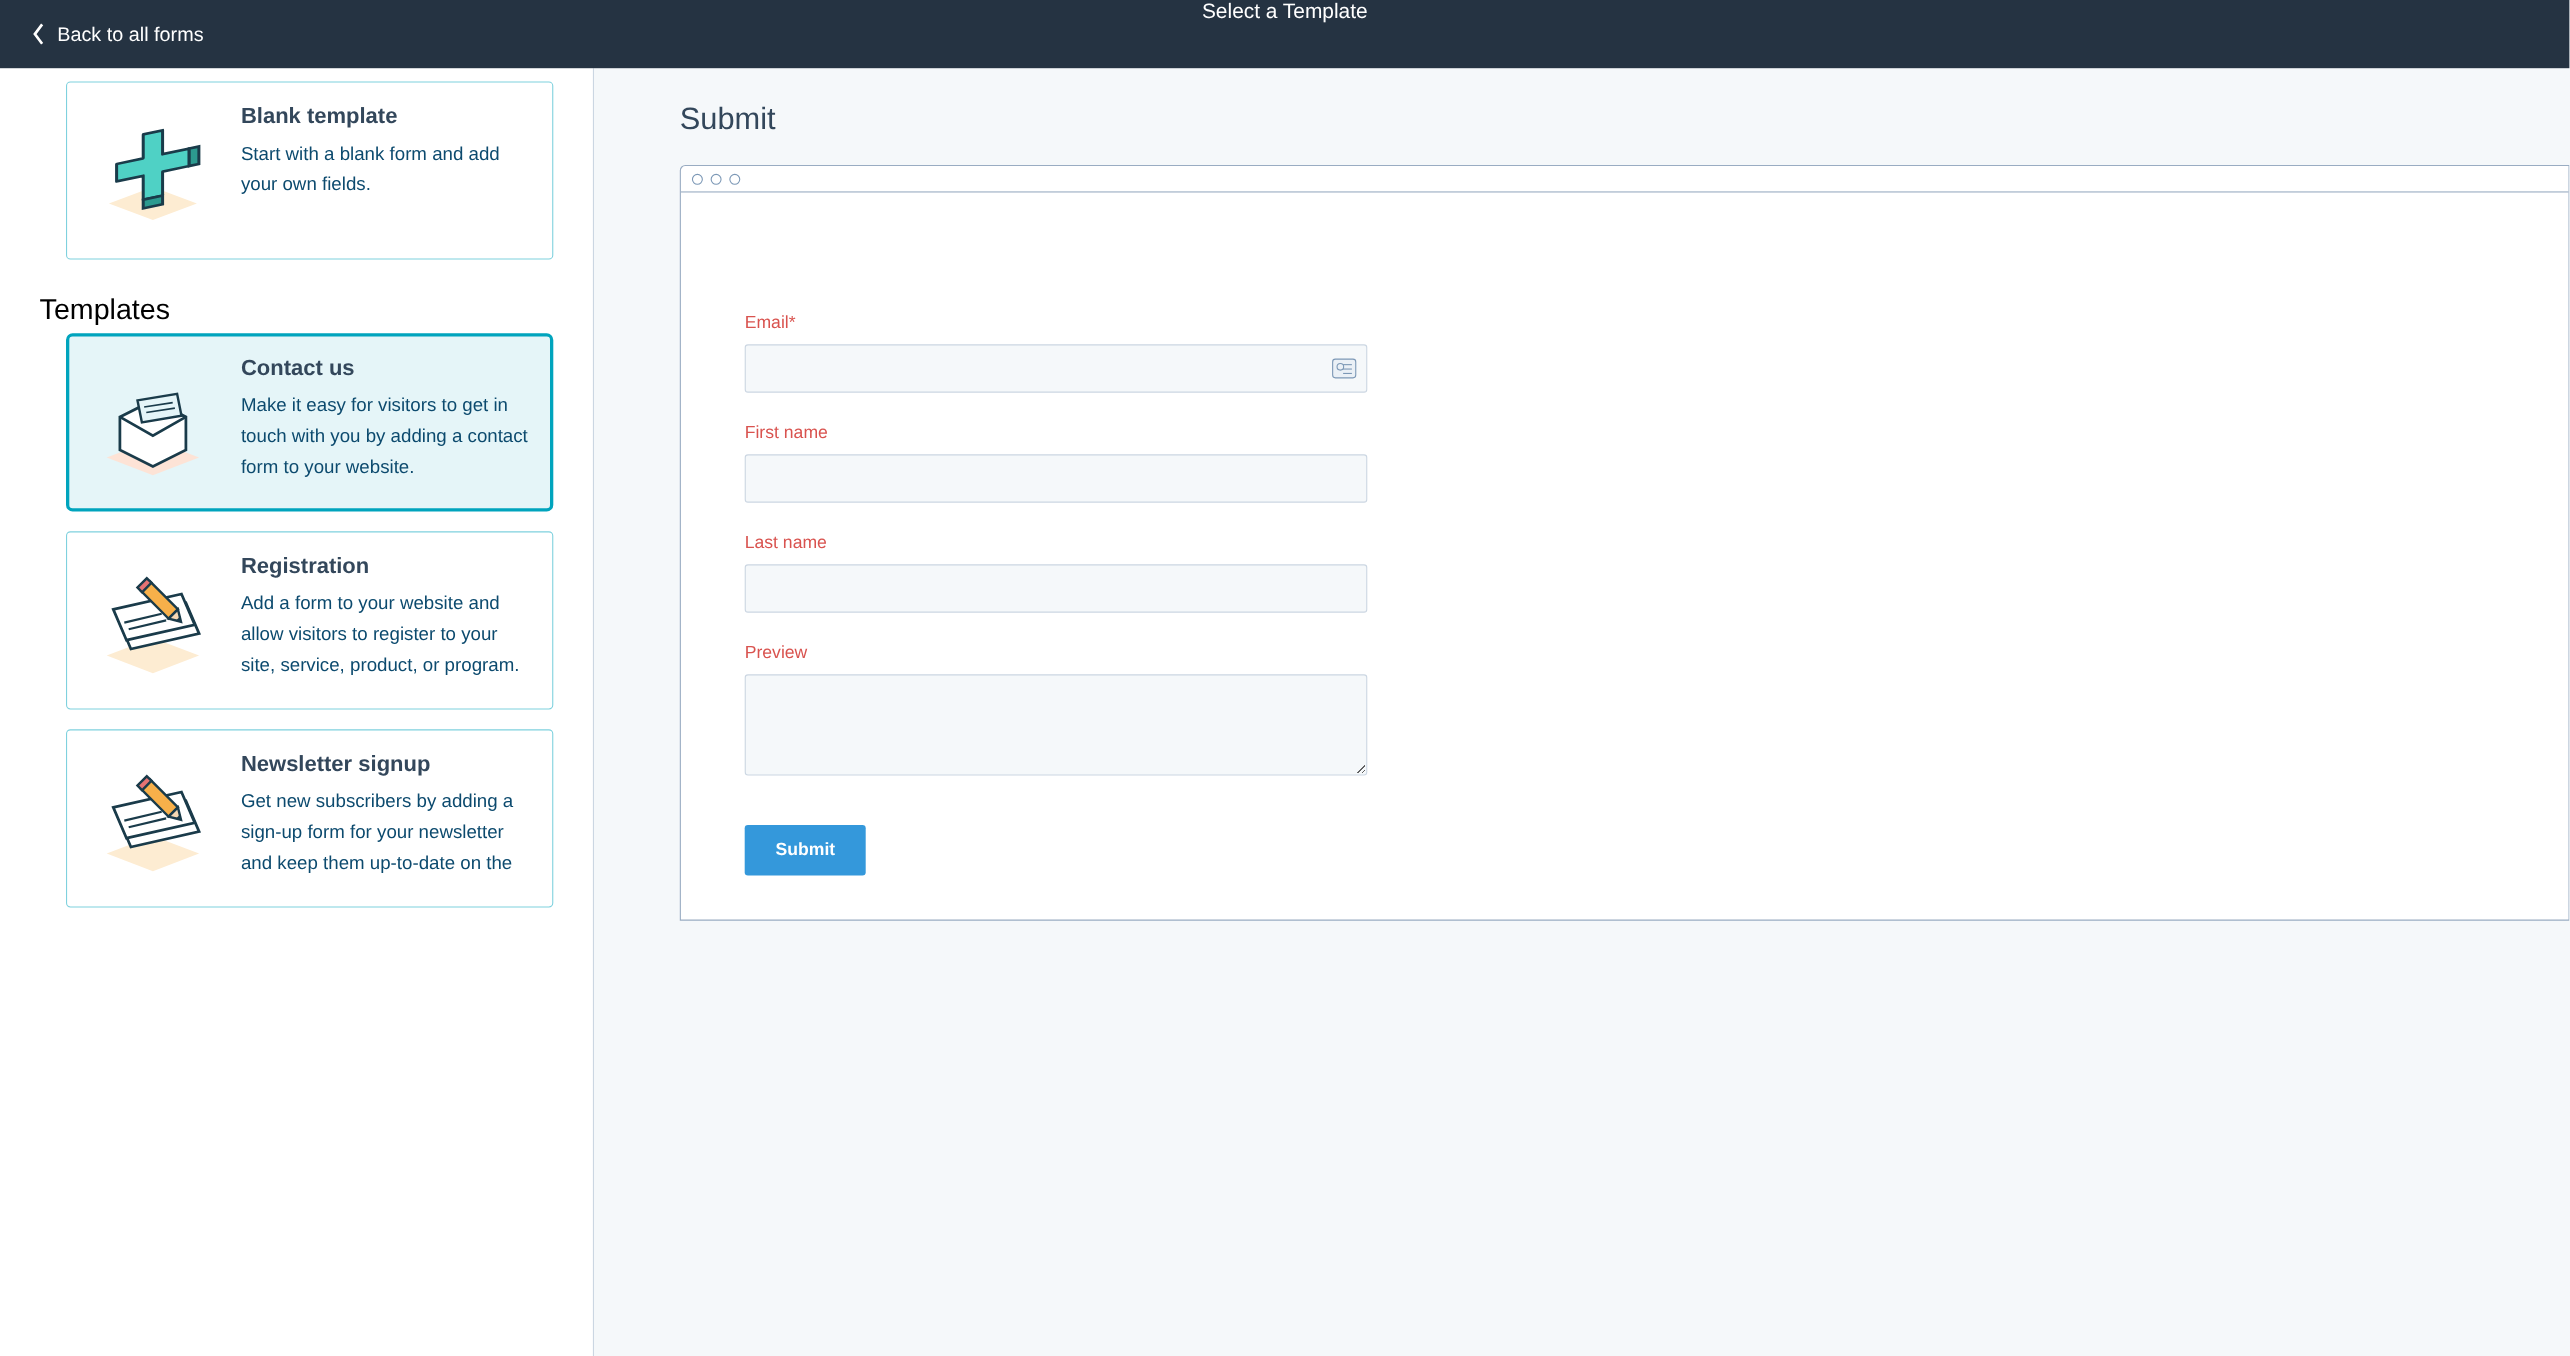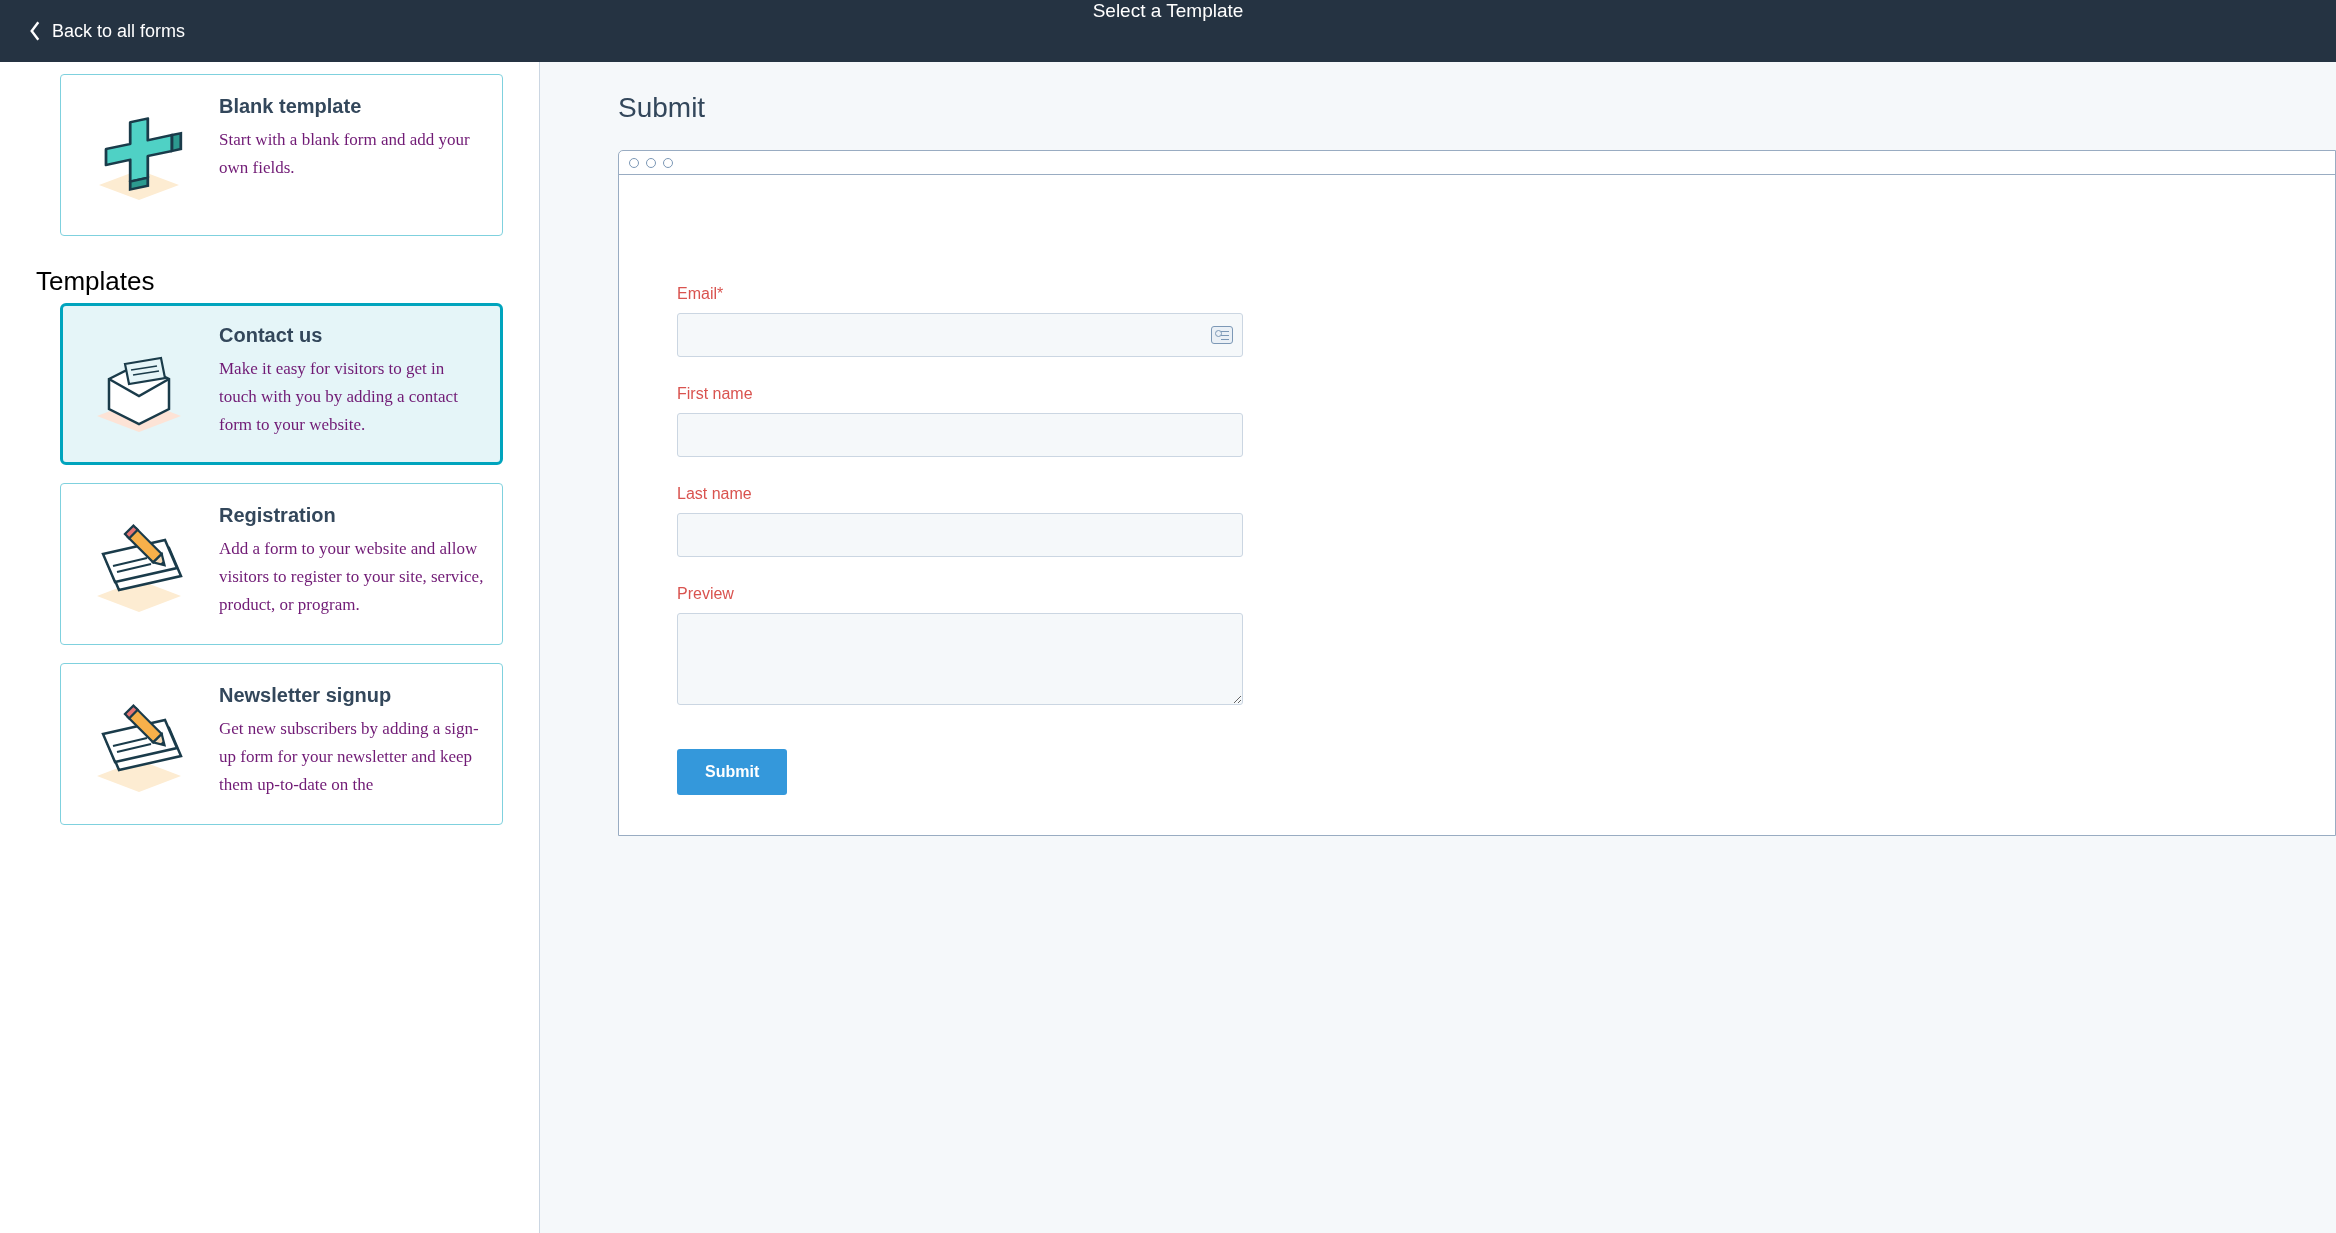--- a/index.html
+++ b/index.html
@@ -87,23 +87,22 @@
   .card-body { flex: 1; }
   .card-title {
     font-size: 20px;
     font-weight: 700;
     color: #33475b;
     margin-bottom: 8px;
   }
   .card-desc {
     font-size: 17px;
     line-height: 1.65;
-    color: #701a75;
+    color: #0c4a6e;
     font-weight: 400;
-    font-family: Liberation Serif, serif;
   }
 
   
   .main {
     flex: 1;
     padding: 30px 0 0 78px;
     overflow-y: auto;
     background: #f5f8fa;
   }
   .preview-heading {

